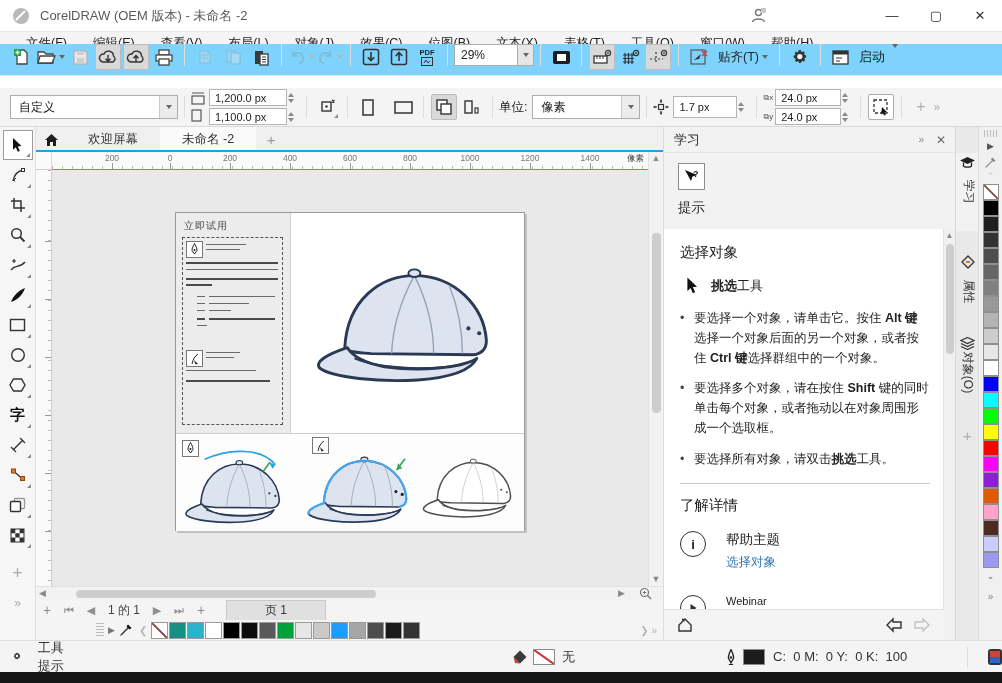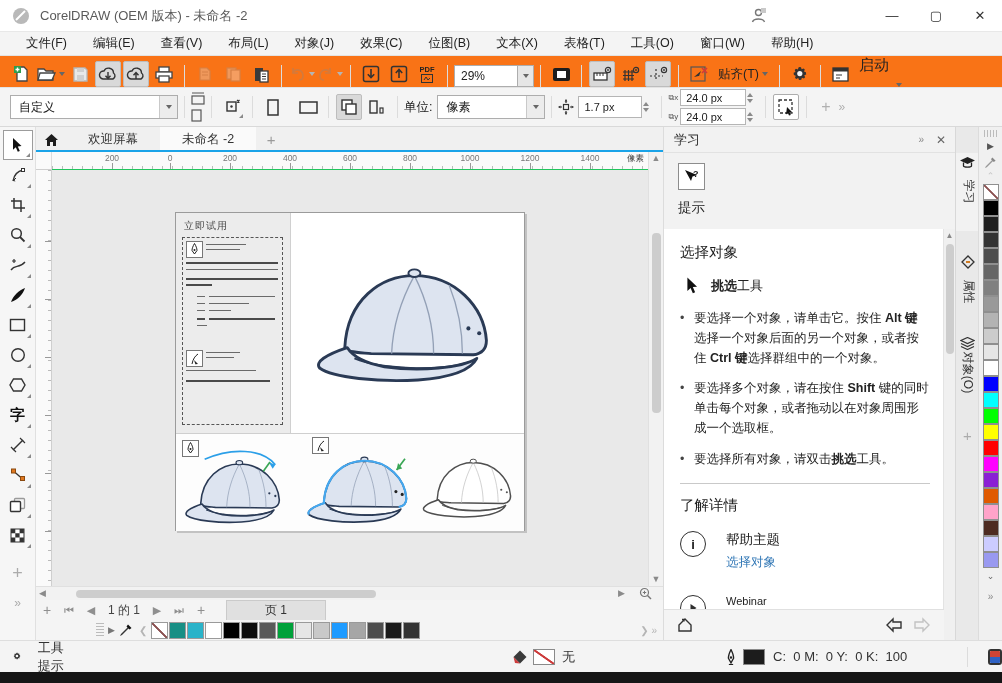--- a/index.html
+++ b/index.html
@@ -6,21 +6,21 @@
   *{box-sizing:border-box;font-family:"Liberation Sans","DejaVu Sans",sans-serif;}
   .win{position:relative;width:1002px;height:683px;background:#fff;overflow:hidden;outline:1px solid #9a9a9a;}
   .abs{position:absolute;}
   
   .titlebar{left:0;top:0;width:1002px;height:32px;background:#fff;border-bottom:1px solid #e8e8e8;display:flex;align-items:center;}
   .title-text{font-size:13px;color:#5a5a5a;margin-left:10px;}
   .winbtns{margin-left:auto;display:flex;height:32px;align-items:center;}
   .winbtn{width:44px;height:32px;display:flex;align-items:center;justify-content:center;color:#333;font-size:13px;}
   .menubar{left:0;top:32px;width:1002px;height:24px;background:#f4f4f4;border-bottom:1px solid #e3e3e3;display:flex;align-items:center;padding-left:14px;gap:2px;}
   .menu-item{font-size:12.5px;color:#222;padding:3px 12px;}
-  .toolbar{left:0;top:56px;width:1002px;height:32px;background:#f97316;border-bottom:1px solid #e3e3e3;display:flex;align-items:flex-end;padding-left:8px;}
+  .toolbar{left:0;top:44px;width:1002px;height:32px;background:#7dd3fc;border-bottom:1px solid #e3e3e3;display:flex;align-items:flex-start;padding-left:8px;}
   .tbtn{height:26px;min-width:26px;display:flex;align-items:center;justify-content:center;border-radius:2px;position:relative;margin:0 1px;}
   .tbtn.toggled{background:#d9d9d9;border:1px solid #bdbdbd;}
   .tbtn svg{display:block;}
   .caret{width:0;height:0;border-left:3.5px solid transparent;border-right:3.5px solid transparent;border-top:4px solid #666;margin-left:3px;}
   .caret.dis{border-top-color:#b5b5b5;}
   .sep{width:1px;height:22px;background:#dcdcdc;margin:0 6px;}
   .zoombox{width:64px;height:22px;border:1px solid #adadad;background:#fff;font-size:12px;color:#222;display:flex;align-items:center;padding-left:6px;}
   .dropbtn{width:16px;height:22px;background:#e6e6e6;border:1px solid #adadad;border-left:none;display:flex;align-items:center;justify-content:center;}
   .propbar{left:0;top:88px;width:1002px;height:39px;background:#f4f4f4;border-bottom:1px solid #d9d9d9;display:flex;align-items:center;padding-left:10px;}
   .combo{height:24px;border:1px solid #adadad;background:#fff;display:flex;align-items:center;font-size:12px;color:#222;}
@@ -299,38 +299,58 @@
         </svg>
       </div>
     <div class="sep"></div>
     <div class="tbtn">
         <svg width="17" height="15" viewBox="0 0 17 15">
           <rect x="1" y="1" width="15" height="13" fill="#fff" stroke="#333" stroke-width="1.3"></rect>
           <rect x="1" y="1" width="15" height="3.5" fill="#333"></rect>
           <path d="M4,8 H10 M4,11 H8" stroke="#333"></path>
         </svg>
       </div>
-    <span style="font-size:15px;color:#222;margin:12px 4px;">启动</span>
+    <span style="font-size:13px;color:#222;margin:4px 4px;">启动</span>
     <span class="caret"></span>
   </div>
 
   <div class="abs propbar">
     <div class="combo" style="width:168px;">
         <span class="cval">自定义</span>
         <span class="cdrop">
           <span class="caret" style="margin:0;"></span>
         </span>
       </div>
     <div class="sep"></div>
     <svg width="14" height="30" viewBox="0 0 14 30">
         <rect x="1" y="4" width="12" height="8" fill="none" stroke="#555" stroke-width="1.2"></rect>
         <path d="M1,1 H13" stroke="#555"></path>
         <rect x="1" y="18" width="9" height="11" fill="none" stroke="#555" stroke-width="1.2"></rect>
         <path d="M-1,18 V29" stroke="#555"></path>
       </svg>
+    <div style="display:flex;flex-direction:column;gap:2px;margin-left:4px;">
+      <div class="spinrow">
+          <div class="spinbox">
+            <span>1,200.0 px</span>
+          </div>
+          <div class="spinarr">
+            <i class="up"></i>
+            <i class="dn"></i>
+          </div>
+        </div>
+      <div class="spinrow">
+          <div class="spinbox">
+            <span>1,100.0 px</span>
+          </div>
+          <div class="spinarr">
+            <i class="up"></i>
+            <i class="dn"></i>
+          </div>
+        </div>
+    </div>
     <div class="sep"></div>
     <div class="tbtn fly">
         <svg width="18" height="18" viewBox="0 0 18 18">
           <rect x="4" y="4" width="9" height="9" fill="none" stroke="#333" stroke-width="1.4"></rect>
           <circle cx="8.5" cy="8.5" r="1.2" fill="#333"></circle>
           <path d="M14,2 L16.5,4.5 M16.5,2 L14,4.5" stroke="#333" stroke-width="1.2"></path>
         </svg>
       </div>
     <div class="sep"></div>
     <div class="tbtn">

